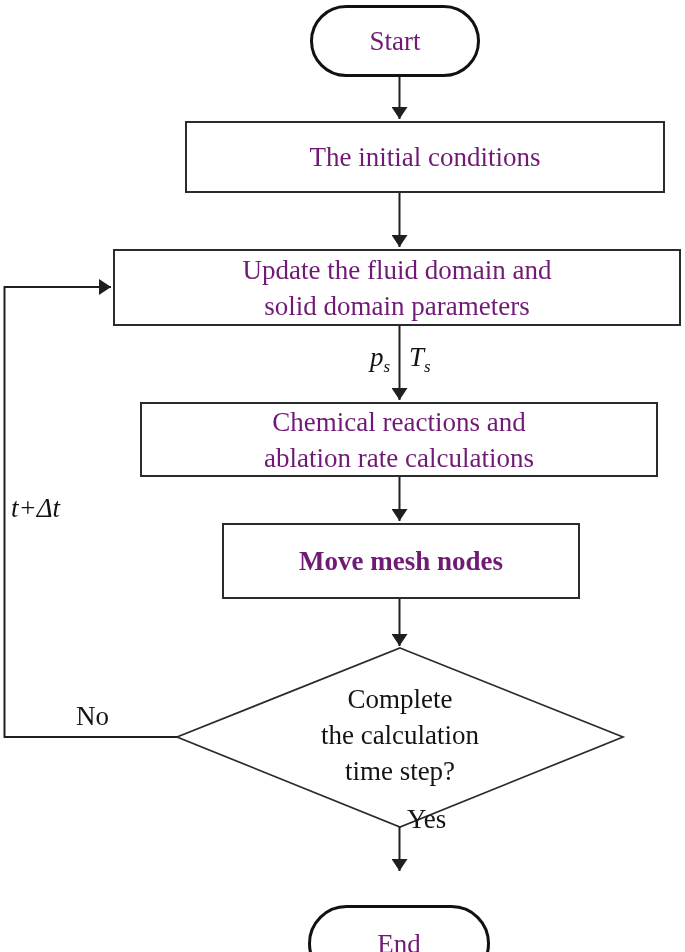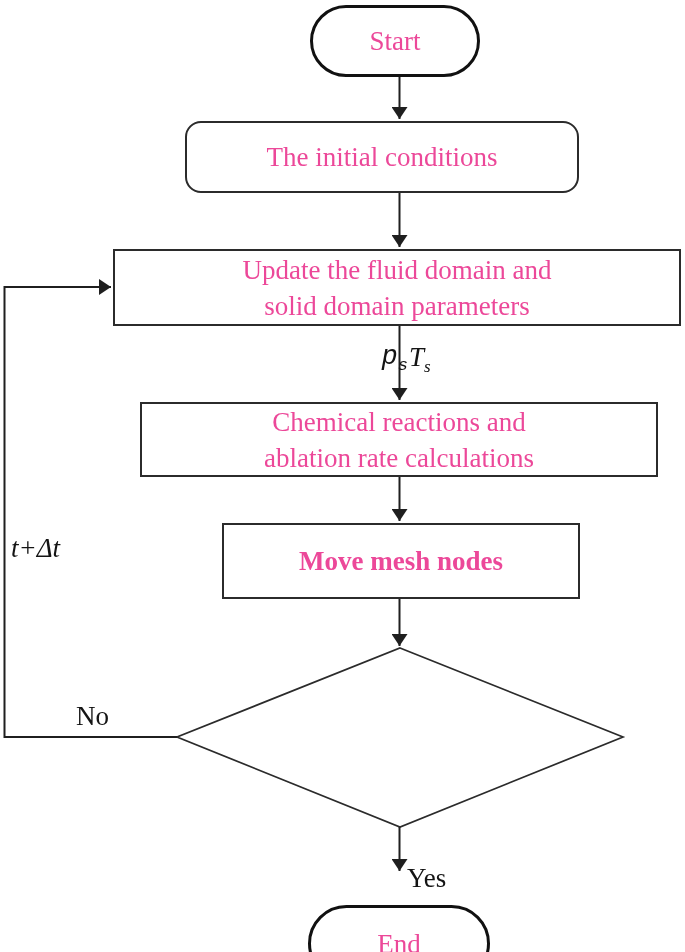--- a/index.html
+++ b/index.html
@@ -27,21 +27,21 @@
     position: absolute;
     box-sizing: border-box;
     display: flex;
     flex-direction: column;
     align-items: center;
     justify-content: center;
     text-align: center;
     background: #ffffff;
     font-size: 27px;
     line-height: 36px;
-    color: #ec4899;
+    color: #701a75;
   }
   .process {
     border: 2px solid #2b2b2b;
   }
   .terminal {
     border: 3px solid #111111;
     border-radius: 40px;
   }
   .decision-text {
     position: absolute;
@@ -89,50 +89,55 @@
     <line x1="399.5" y1="599" x2="399.5" y2="646" stroke="#1f1f1f" stroke-width="2" marker-end="url(#arrowhead)"></line>
     <line x1="399.5" y1="827" x2="399.5" y2="871" stroke="#1f1f1f" stroke-width="2" marker-end="url(#arrowhead)"></line>
 
     <polyline points="177,737 4.5,737 4.5,287 111,287" fill="none" stroke="#1f1f1f" stroke-width="2" marker-end="url(#arrowhead)"></polyline>
   </svg>
 
   <div class="node terminal" style="left:310px; top:5px; width:170px; height:72px;">
     <span>Start</span>
   </div>
 
-  <div class="node process" style="left:185px; top:121px; width:394px; height:72px;border-radius:16px;">
+  <div class="node process" style="left:185px; top:121px; width:480px; height:72px;">
     <span>The initial conditions</span>
   </div>
 
   <div class="node process" style="left:113px; top:249px; width:568px; height:77px;">
     <div>Update the fluid domain and</div>
     <div>solid domain parameters</div>
   </div>
 
   <div class="node process" style="left:140px; top:402px; width:518px; height:75px;">
     <div>Chemical reactions and</div>
     <div>ablation rate calculations</div>
   </div>
 
   <div class="node process" style="left:222px; top:523px; width:358px; height:76px;font-weight:bold;">
     <span>Move mesh nodes</span>
   </div>
 
+  <div class="decision-text" style="left:280px; top:681px; width:240px;">
+    <div>Complete</div>
+    <div>the calculation</div>
+    <div>time step?</div>
+  </div>
 
   <div class="node terminal" style="left:308px; top:873px; width:182px; height:77px;margin-top:32px;">
     <span>End</span>
   </div>
 
-  <div class="edge-label lbl-right" style="left:348px; top:342px; width:60px;font-family:Liberation Mono, monospace;">
+  <div class="edge-label lbl-right" style="left:330px; top:342px; width:60px;">
     <span class="math">p</span><sub>s</sub>
   </div>
 
   <div class="edge-label" style="left:409px; top:342px; width:60px;">
     <span class="math">T</span><sub>s</sub>
   </div>
 
-  <div class="edge-label" style="left:407px; top:863px;">Yes</div>
+  <div class="edge-label" style="left:407px; top:804px;">Yes</div>
 
   <div class="edge-label" style="left:68px; top:701px;margin-left:8px;">No</div>
 
-  <div class="edge-label math" style="left:11px; top:493px;margin-top:40px;">t+Δt</div>
+  <div class="edge-label math" style="left:11px; top:493px;">t+Δt</div>
 
 </div>
 
 </body></html>

